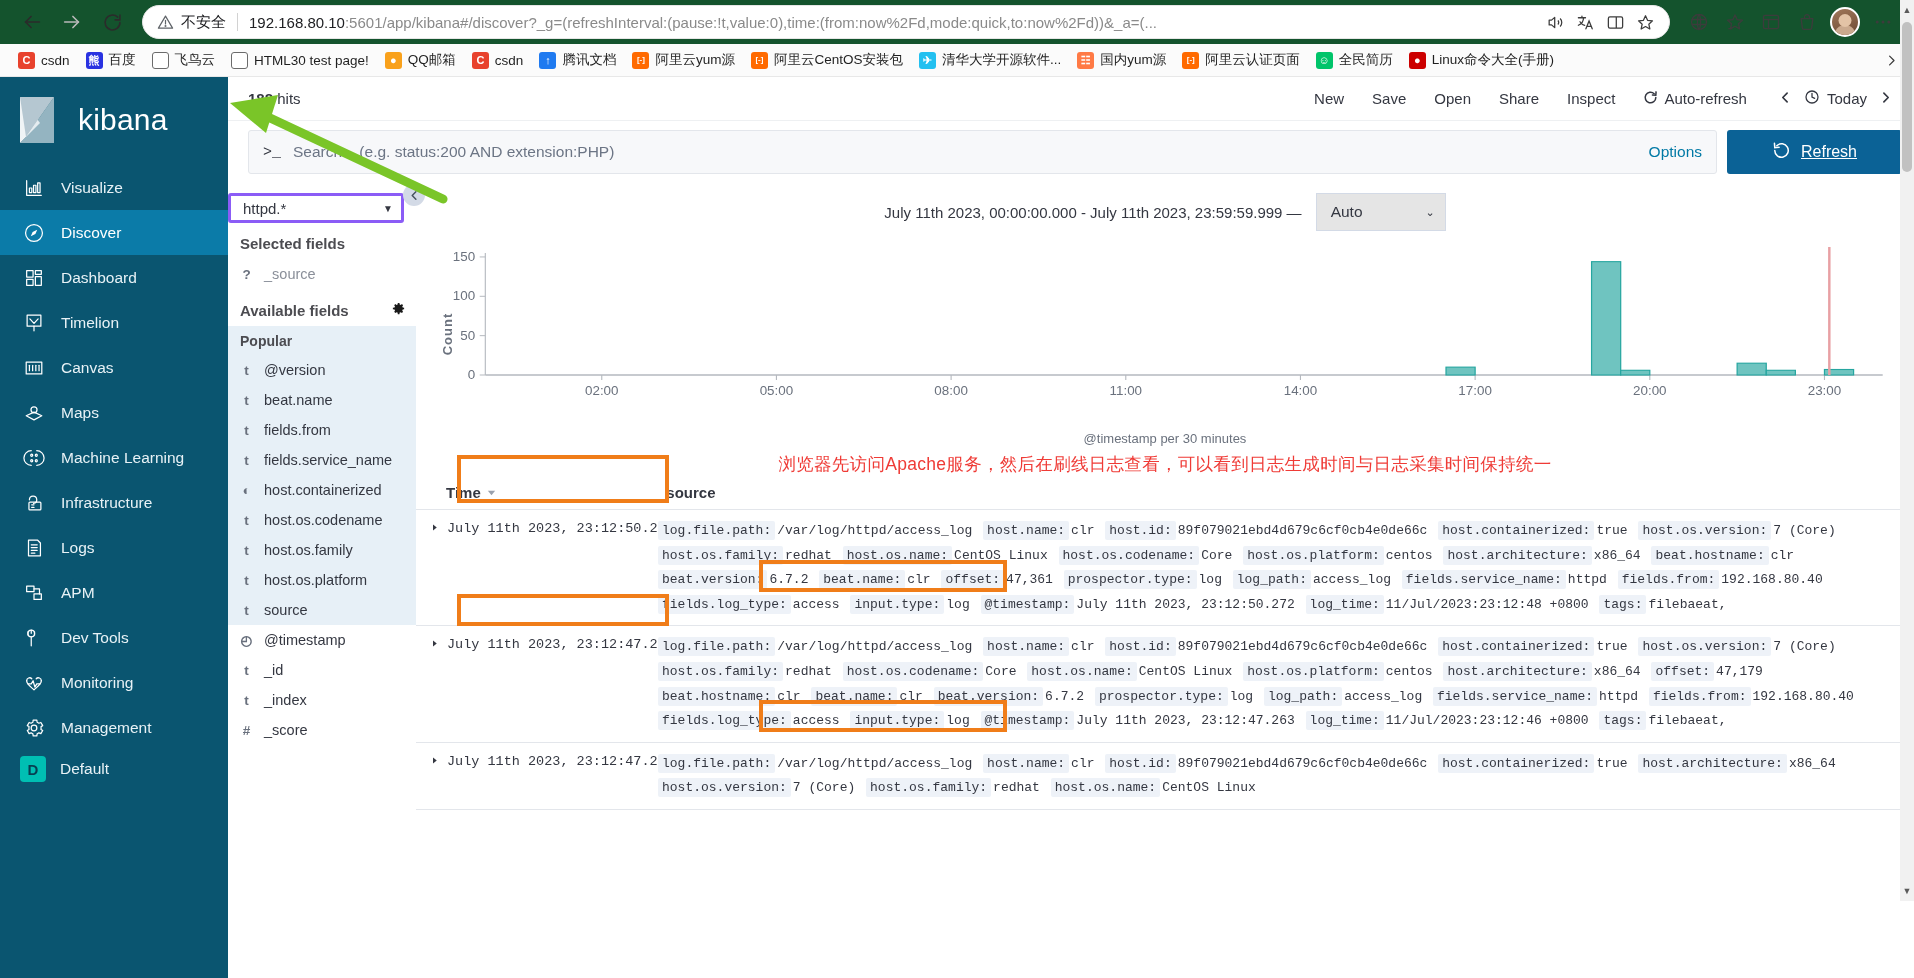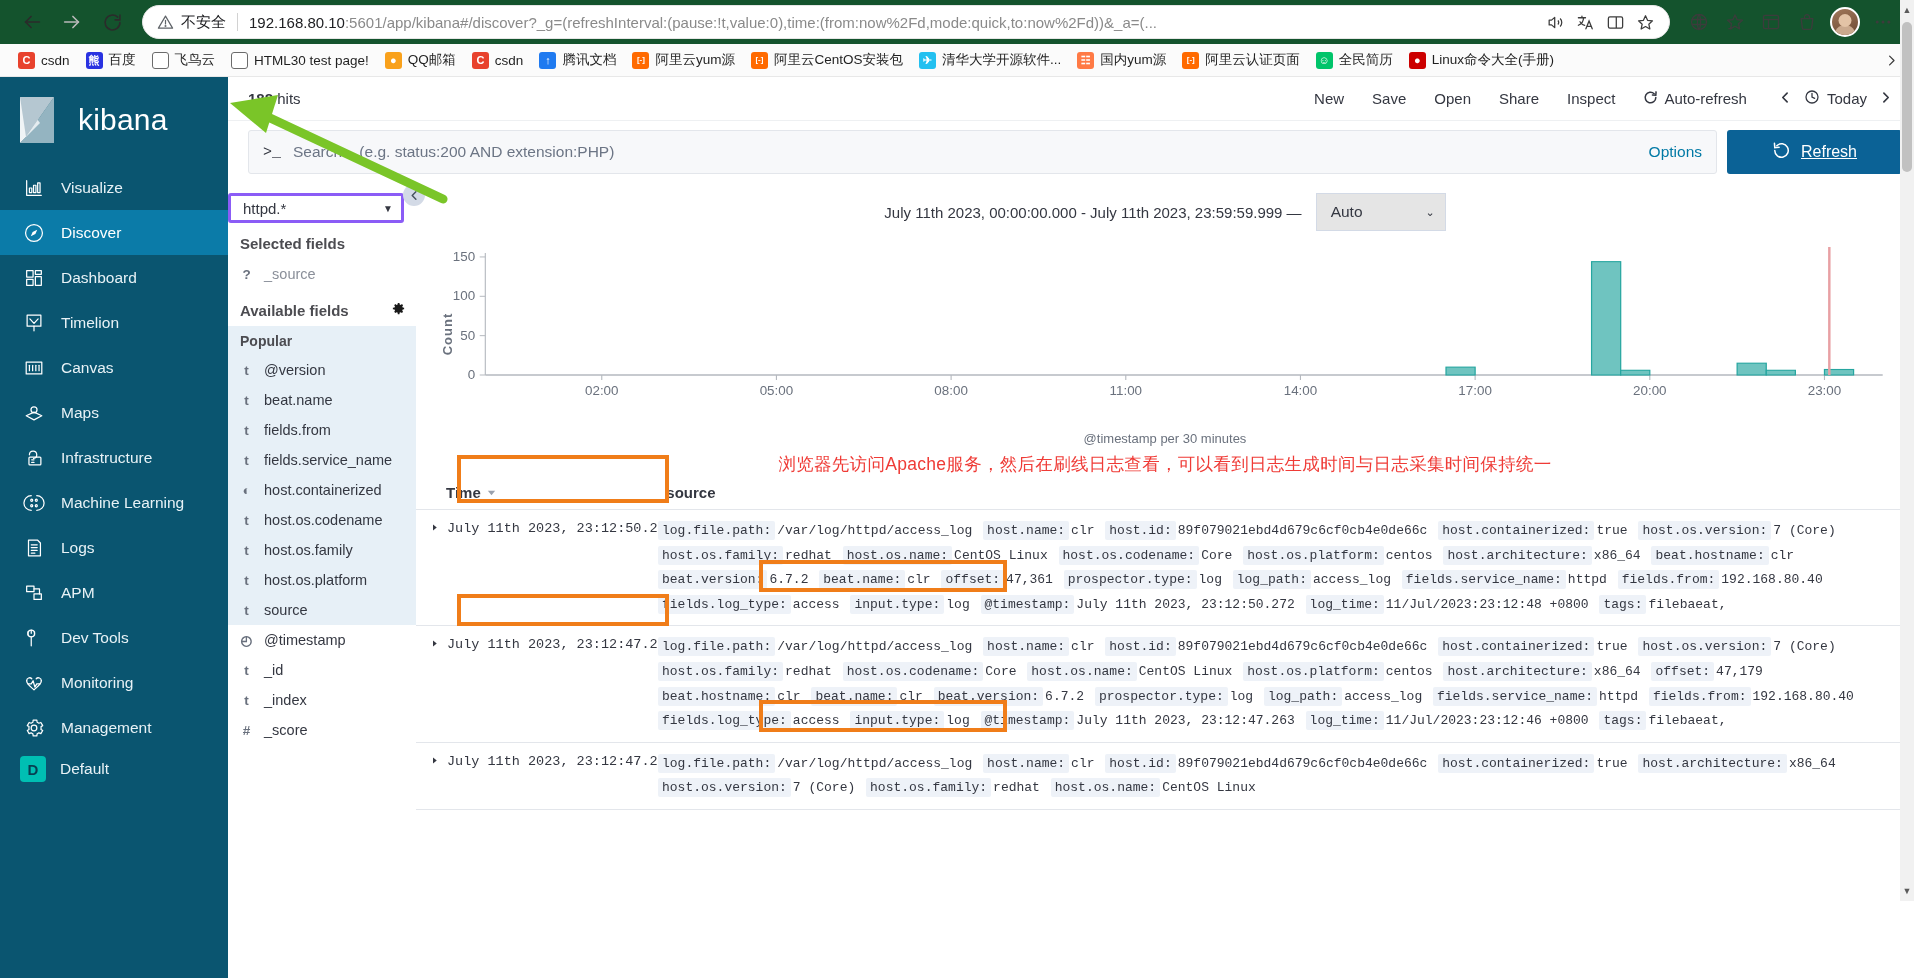--- a/index.html
+++ b/index.html
@@ -504,40 +504,40 @@
             <svg width="22" height="22" viewBox="0 0 24 24" fill="none" stroke="#ffffff" stroke-width="1.35" stroke-linejoin="round" stroke-linecap="round">
               <circle cx="12" cy="8.5" r="3.3"></circle>
               <path d="M3.5 15L12 11l8.5 4-8.5 4.5z"></path>
             </svg>
           </span>
           <span>Maps</span>
         </div>
         <div class="kb-nav-item">
           <span class="kb-nav-ico">
             <svg width="22" height="22" viewBox="0 0 24 24" fill="none" stroke="#ffffff" stroke-width="1.35" stroke-linejoin="round" stroke-linecap="round">
-              <path d="M7 8.5a4 4 0 1 1 4.5 4"></path>
-              <rect x="6.5" y="11" width="13" height="8.5" rx="1"></rect>
-              <line x1="9.5" y1="14" x2="12" y2="14"></line>
-              <line x1="9.5" y1="16.8" x2="12" y2="16.8"></line>
-            </svg>
-          </span>
-          <span>Infrastructure</span>
-        </div>
-        <div class="kb-nav-item">
-          <span class="kb-nav-ico">
-            <svg width="22" height="22" viewBox="0 0 24 24" fill="none" stroke="#ffffff" stroke-width="1.35" stroke-linejoin="round" stroke-linecap="round">
               <path d="M9 4a5.5 5.5 0 0 0 0 16"></path>
               <path d="M15 4a5.5 5.5 0 0 1 0 16"></path>
               <circle cx="9.5" cy="9" r="1.1"></circle>
               <circle cx="14.5" cy="9" r="1.1"></circle>
               <circle cx="9.5" cy="15" r="1.1"></circle>
               <circle cx="14.5" cy="15" r="1.1"></circle>
             </svg>
           </span>
           <span>Machine Learning</span>
+        </div>
+        <div class="kb-nav-item">
+          <span class="kb-nav-ico">
+            <svg width="22" height="22" viewBox="0 0 24 24" fill="none" stroke="#ffffff" stroke-width="1.35" stroke-linejoin="round" stroke-linecap="round">
+              <path d="M7 8.5a4 4 0 1 1 4.5 4"></path>
+              <rect x="6.5" y="11" width="13" height="8.5" rx="1"></rect>
+              <line x1="9.5" y1="14" x2="12" y2="14"></line>
+              <line x1="9.5" y1="16.8" x2="12" y2="16.8"></line>
+            </svg>
+          </span>
+          <span>Infrastructure</span>
         </div>
         <div class="kb-nav-item">
           <span class="kb-nav-ico">
             <svg width="22" height="22" viewBox="0 0 24 24" fill="none" stroke="#ffffff" stroke-width="1.35" stroke-linejoin="round" stroke-linecap="round">
               <path d="M6 3.5h10l3 3v14H6z"></path>
               <line x1="9" y1="8.5" x2="15.5" y2="8.5"></line>
               <line x1="9" y1="11.5" x2="15.5" y2="11.5"></line>
               <line x1="9" y1="14.5" x2="15.5" y2="14.5"></line>
               <line x1="9" y1="17.5" x2="13" y2="17.5"></line>
             </svg>

